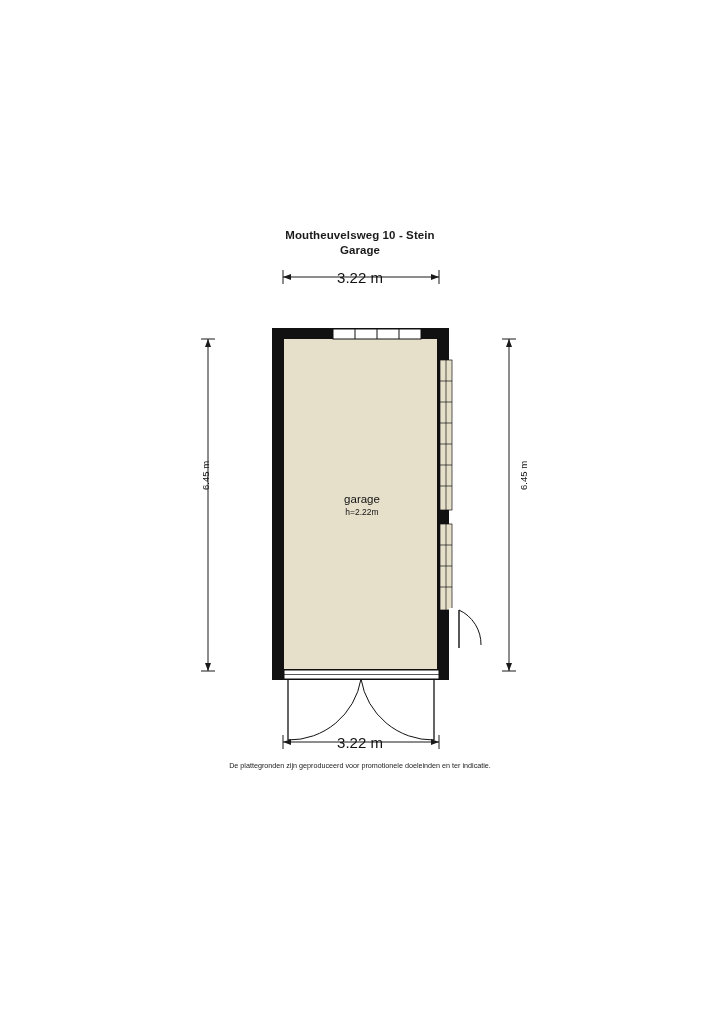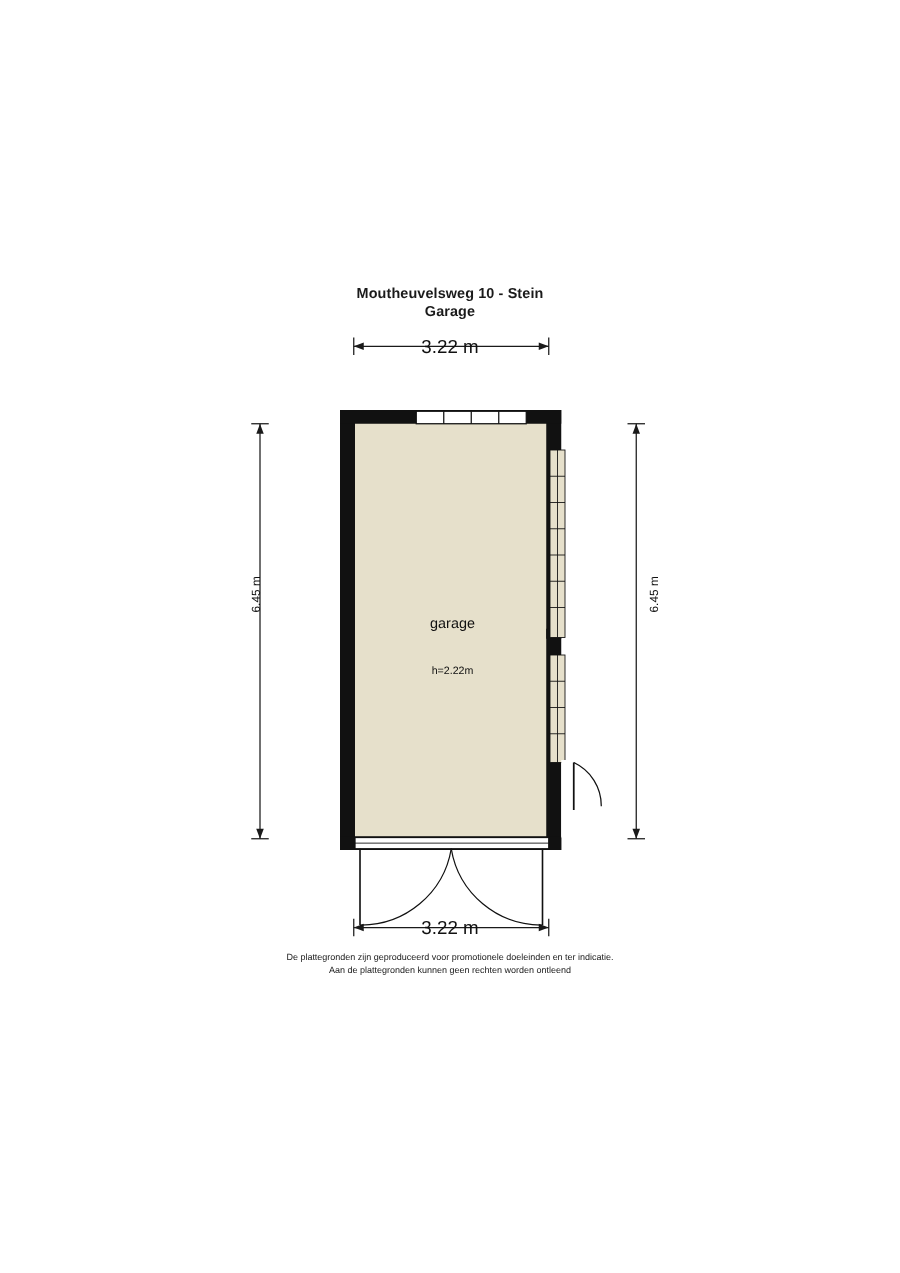--- a/index.html
+++ b/index.html
@@ -85,21 +85,20 @@
   }
   .room-name {
     font-size: 11.5px;
     color: #111;
     line-height: 14px;
   }
   .room-height {
     font-size: 8.5px;
     color: #111;
     line-height: 12px;
-    margin-top: 24px;
   }
 
   
   .footer {
     position: absolute;
     top: 761px;
     left: 0;
     width: 720px;
     text-align: center;
     font-size: 7.2px;
@@ -222,16 +221,15 @@
   <div class="dim-label dim-left-label">6.45 m</div>
   <div class="dim-label dim-right-label">6.45 m</div>
 
   <div class="room-label">
     <div class="room-name">garage</div>
     <div class="room-height">h=2.22m</div>
   </div>
 
   <div class="footer">
     <div>De plattegronden zijn geproduceerd voor promotionele doeleinden en ter indicatie.</div>
-    <div>Aan de plattegronden kunnen geen rechten worden ontleend</div>
   </div>
 
 </div>
 
 </body></html>

